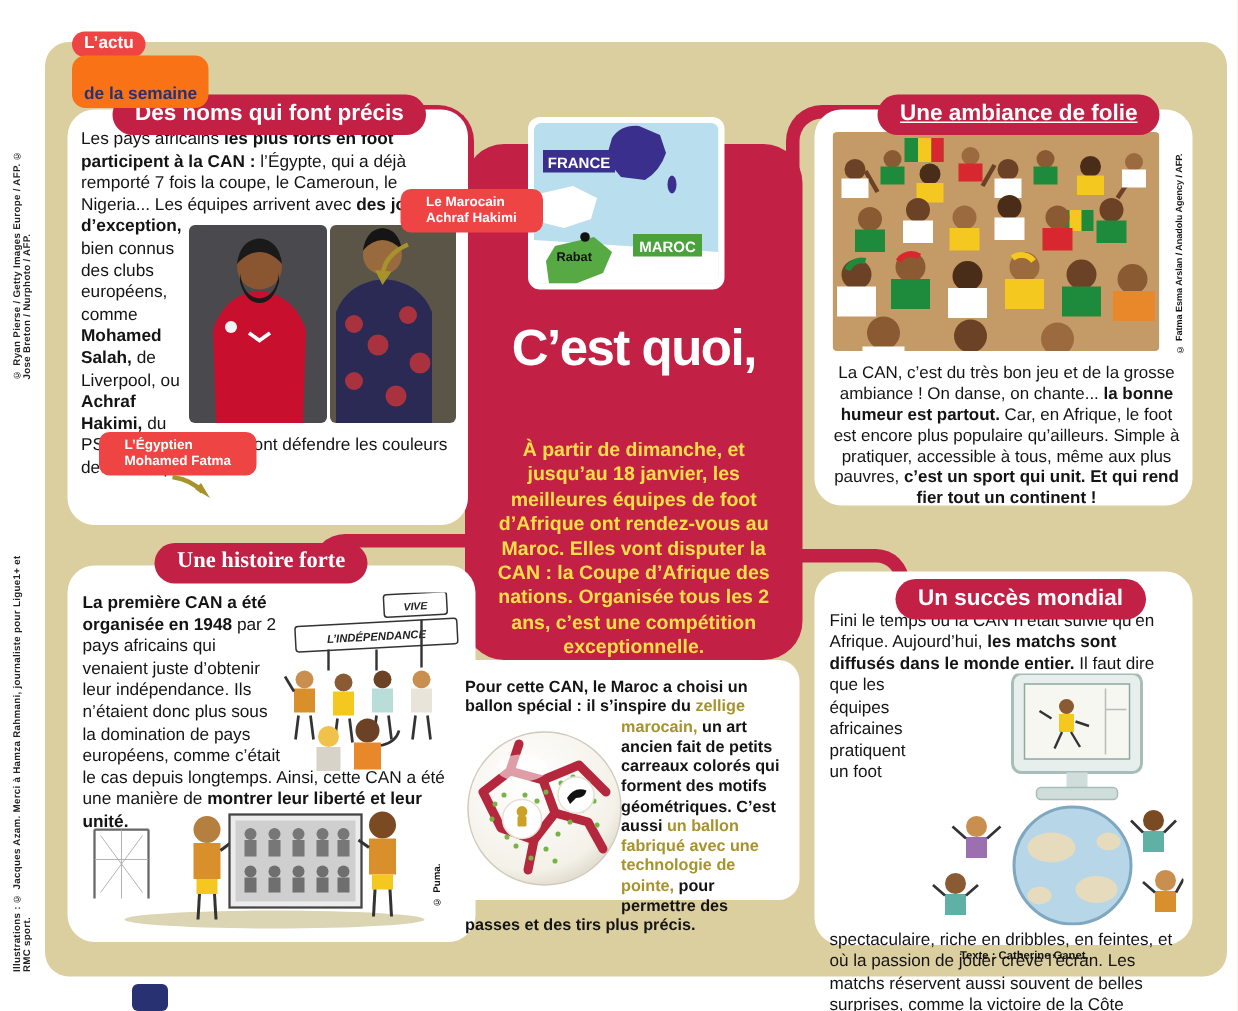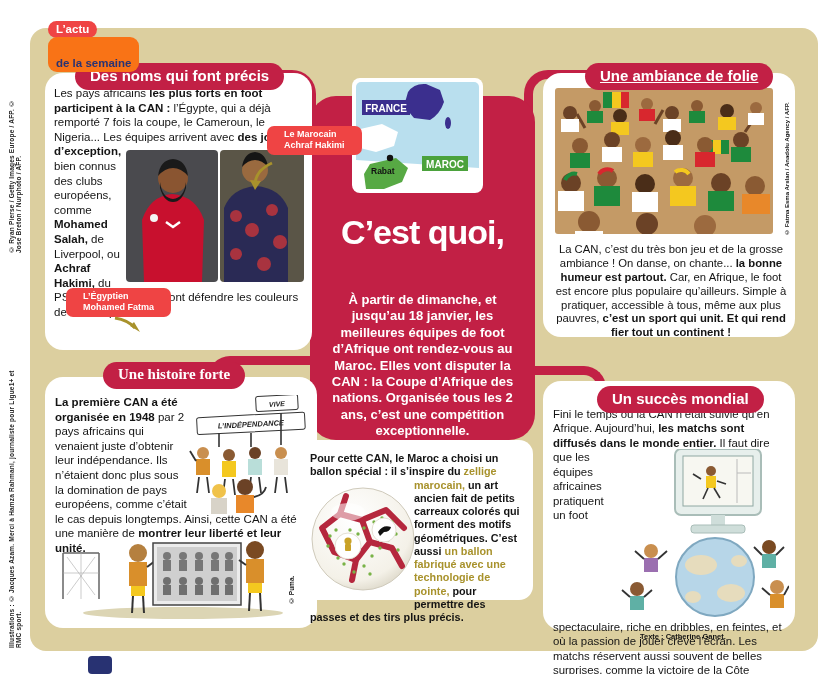--- a/index.html
+++ b/index.html
@@ -43,21 +43,21 @@
   .globe-float { float:right; width:172px; height:212px; shape-outside: inset(46px 0 0 0); }
   .globe-float svg { margin-top:42px; display:block; }
 
   .ballon-body { padding:12px 8px 0 10px; font-size:10.8px; line-height:1.23; text-align:left; color:#141414; }
   .ball-float { float:left; width:112px; height:150px; shape-outside: inset(32px 8px 0 0); }
   .ball-float svg { margin-top:34px; display:block; }
 
   .map-box { position:absolute; left:352px; top:78px; width:131px; height:115px; background:#fff; border-radius:8px; padding:4px; z-index:4; }
 
   .panel-title { position:absolute; top:102px; left:0; right:0; text-align:center; color:#fff; font-weight:700; font-size:34px; line-height:1.07; letter-spacing:-1px;margin-top:16px; }
-  .panel-intro { position:absolute; top:196px; left:11px; right:11px; text-align:center; color:#ffffff; font-weight:700; font-size:13px; line-height:1.26; }
+  .panel-intro { position:absolute; top:196px; left:11px; right:11px; text-align:center; color:#fde047; font-weight:700; font-size:13px; line-height:1.26; }
 
   .tag { position:absolute; background:#ef4444; color:#fff; font-weight:700; font-size:9px; line-height:1.25; padding:3px 17px; border-radius:7px; z-index:6; text-align:left; white-space:nowrap; }
 
   .badge1 { position:absolute; left:48px; top:21px; background:#ef4444; color:#fff; font-weight:700; font-size:11.5px; padding:2px 8px 3px; border-radius:9px; z-index:7; }
   .badge2 { position:absolute; left:48px; top:37px; background:#f97316; color:#283272; font-weight:700; font-size:11.5px; padding:20px 8px 3px; border-radius:9px; z-index:7; }
 
   .vcred { position:absolute; writing-mode:vertical-rl; transform:rotate(180deg); font-size:6.5px; font-weight:700; color:#222; letter-spacing:0.2px; z-index:4; }
   .vcred-topleft { left:8px; top:88px; height:165px; }
   .vcred-botleft { left:8px; top:356px; height:292px; }
   .vcred-fans { position:absolute; right:5px; top:16px; height:146px; writing-mode:vertical-rl; transform:rotate(180deg); font-size:6px; font-weight:700; color:#111; z-index:5; }

